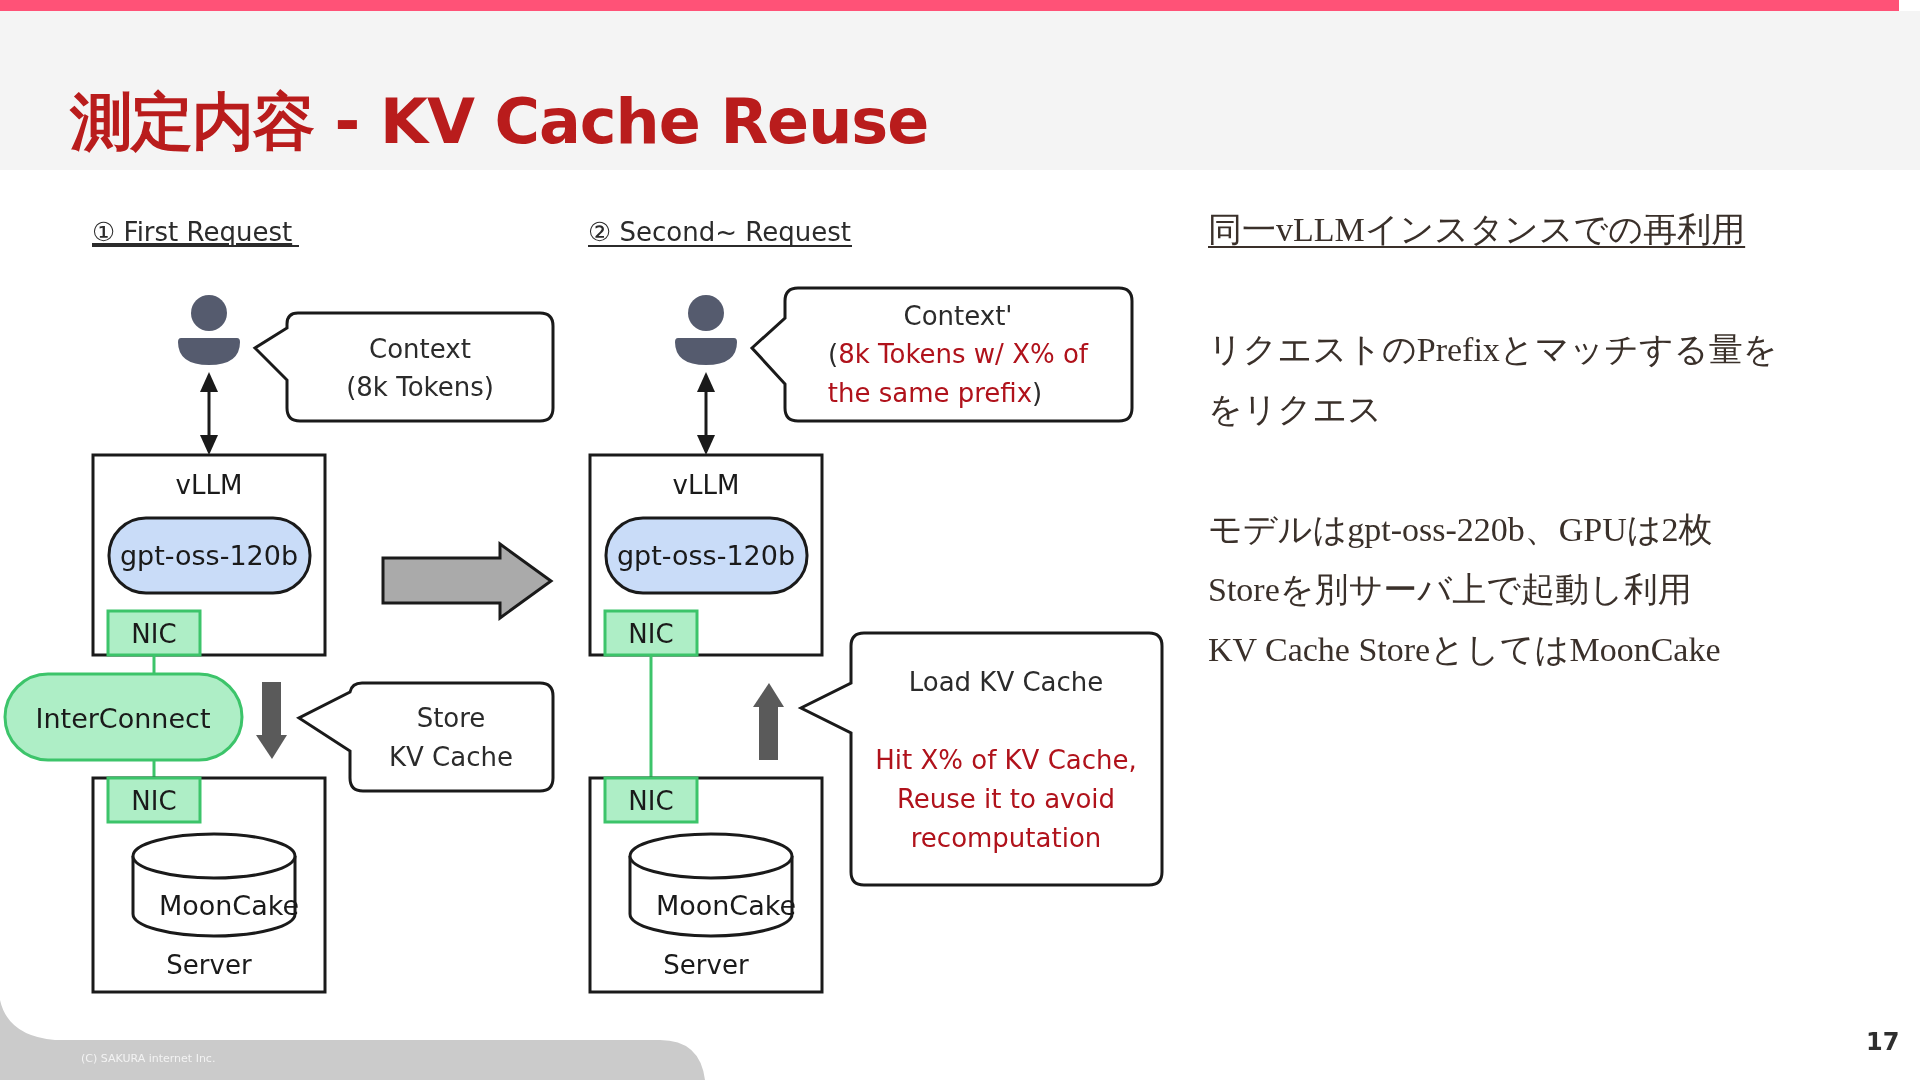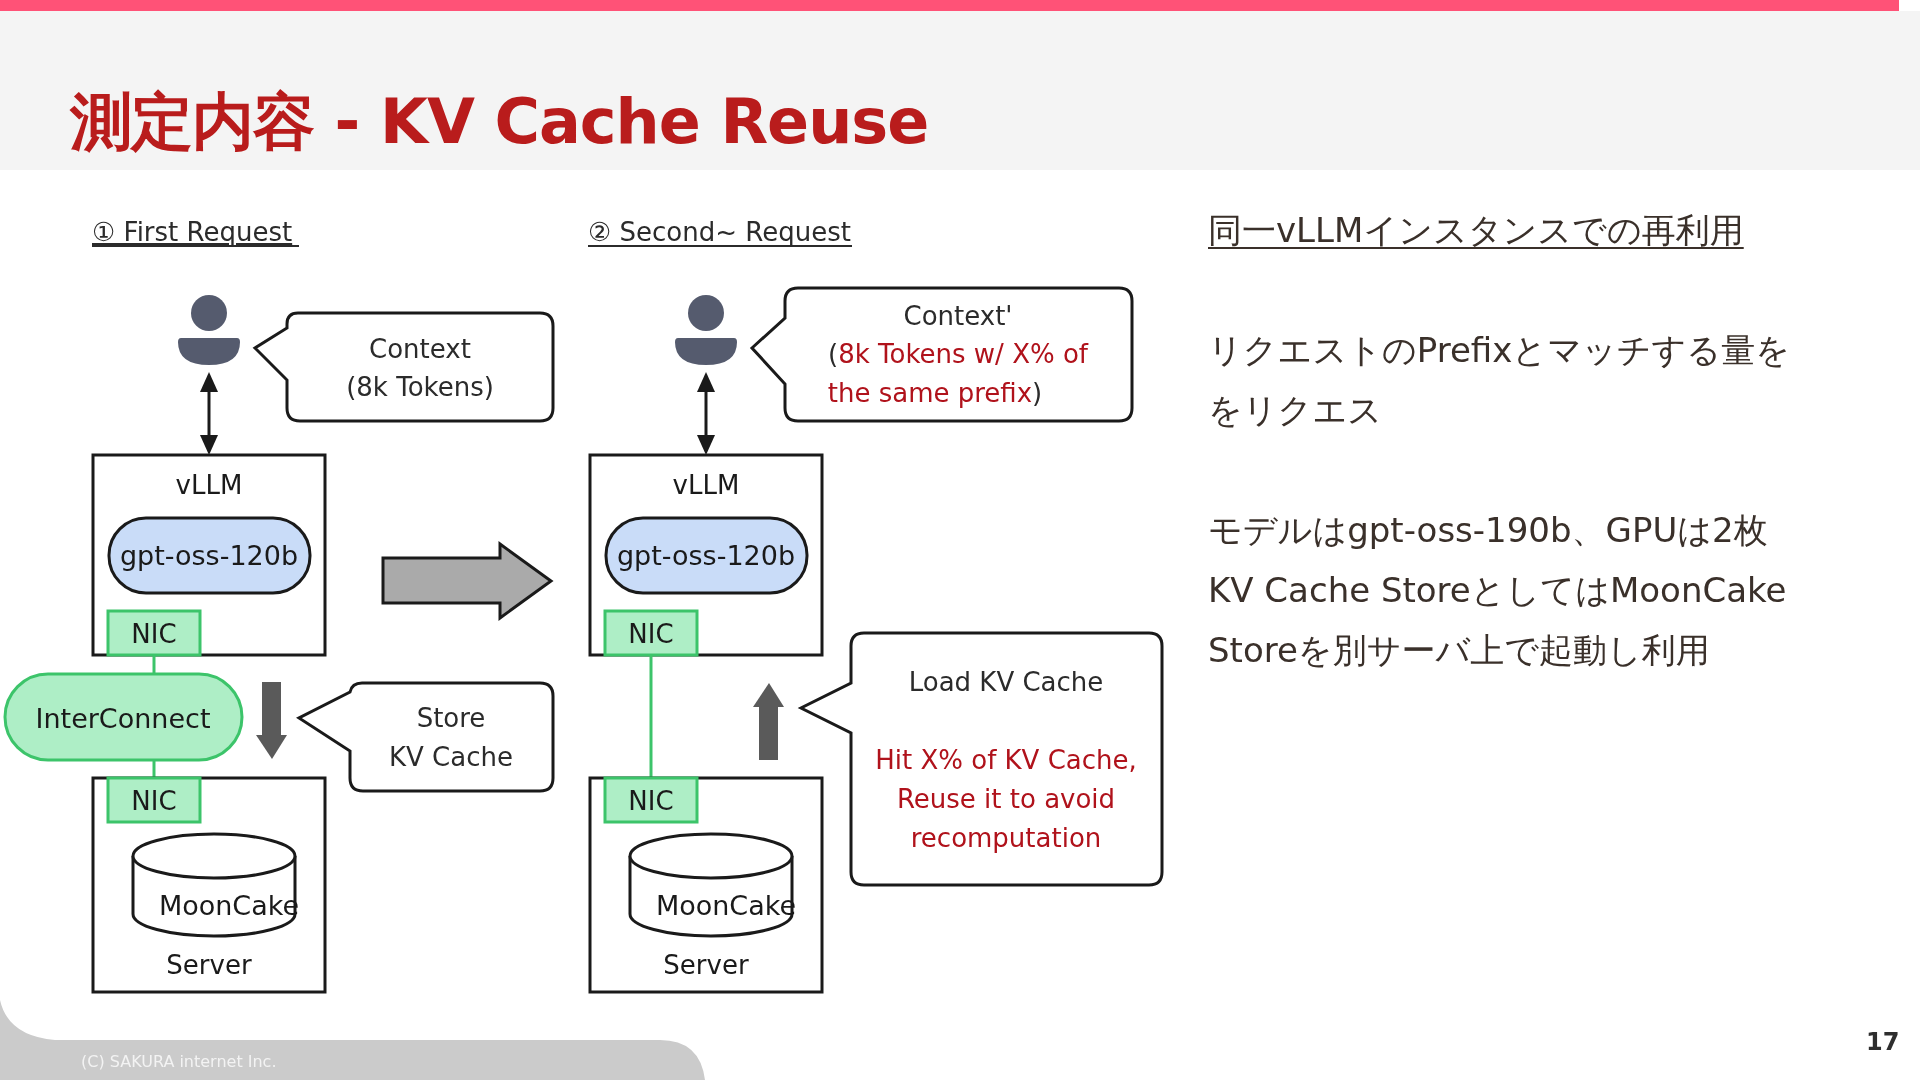--- a/index.html
+++ b/index.html
@@ -7,25 +7,25 @@
          font-family: "DejaVu Sans", "Liberation Sans", sans-serif; color: #3a302a; }
   .top-bar { position: absolute; left: 0; top: 0; width: 1899px; height: 11px; background: #ff5277; }
   .title-band { position: absolute; left: 0; top: 11px; width: 1920px; height: 159px; background: #f4f4f4; }
   .title { position: absolute; left: 70px; top: 80px; font-size: 62px; font-weight: bold; color: #b91c1c;
            letter-spacing: -1px; white-space: nowrap; }
   .diagram { position: absolute; left: 0; top: 0; width: 1920px; height: 1080px; }
   .diagram text { font-family: "DejaVu Sans", "Liberation Sans", sans-serif; }
   .right-text { position: absolute; left: 1208px; top: 200px; width: 660px; font-size: 34px; line-height: 60px;
                 color: #3a302a; }
   .right-text .heading { text-decoration: underline; text-underline-offset: 5px; text-decoration-thickness: 2px; }
-  .right-text p { margin: 0; }
+  .right-text p { margin: 0; font-family: Liberation Serif, serif; }
   .right-text .block { margin-top: 60px; }
   .right-text .block.first { margin-top: 58px; }
   .footer-shape { position: absolute; left: 0; bottom: 0; width: 705px; height: 80px; }
-  .copyright { position: absolute; left: 81px; top: 1052px; font-size: 16px; color: #f3f3f3; white-space: nowrap; }
+  .copyright { position: absolute; left: 81px; top: 1052px; font-size: 11px; color: #f3f3f3; white-space: nowrap; }
   .page-num { position: absolute; left: 1866px; top: 1028px; font-size: 24px; font-weight: bold; color: #2e2e2e; }
 </style>
 </head>
 <body>
 
 <div class="top-bar"></div>
 <div class="title-band"></div>
 <div class="title">測定内容 - KV Cache Reuse</div>
 
 <svg class="diagram" viewBox="0 0 1920 1080" width="1920" height="1080">
@@ -135,23 +135,23 @@
   </g>
 </svg>
 
 <div class="right-text">
   <p class="heading">同一vLLMインスタンスでの再利用</p>
   <div class="block">
     <p>リクエストのPrefixとマッチする量を</p>
     <p>をリクエス</p>
   </div>
   <div class="block">
-    <p>モデルはgpt-oss-190b、GPUは2枚</p>
+    <p>モデルはgpt-oss-220b、GPUは2枚</p>
+    <p>Storeを別サーバ上で起動し利用</p>
     <p>KV Cache StoreとしてはMoonCake</p>
-    <p>Storeを別サーバ上で起動し利用</p>
   </div>
 </div>
 
 <svg class="footer-shape" viewBox="0 0 705 80" width="705" height="80">
   <path d="M0 0 Q8 36 55 40 L660 40 Q700 40 705 80 L0 80 Z" fill="#cbcbcb"></path>
 </svg>
 <div class="copyright">(C) SAKURA internet Inc.</div>
 <div class="page-num">17</div>
 
 </body></html>

